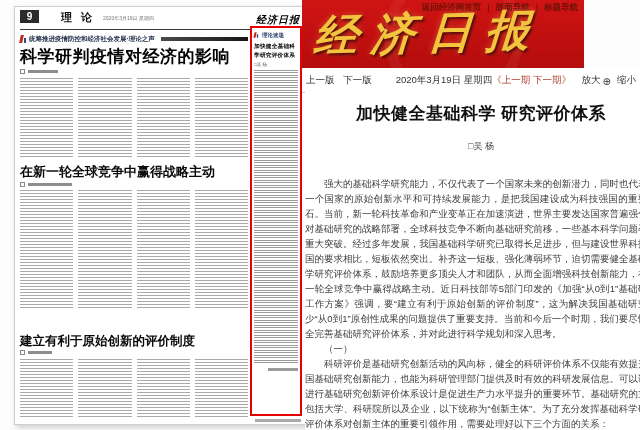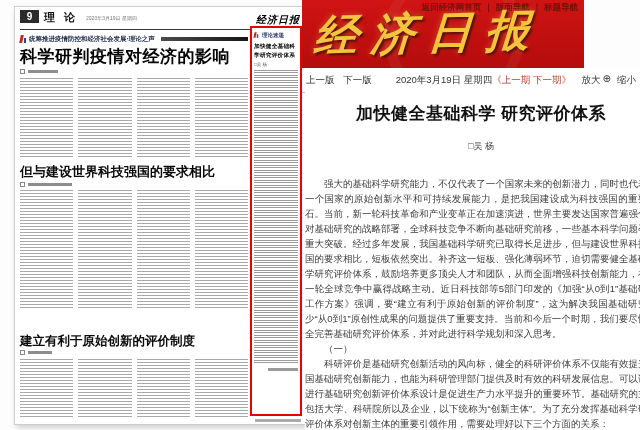--- a/index.html
+++ b/index.html
@@ -10,21 +10,21 @@
   }
   
   .paper{
     position:absolute;left:14px;top:6px;width:290px;height:417px;
     background:#fff;border:1px solid #cfcfcf;
     box-shadow:2px 3px 6px rgba(0,0,0,.18);
   }
   .p-head{position:absolute;left:5px;top:3px;right:5px;height:17px;display:flex;align-items:flex-start;}
   .p-num{display:inline-block;width:19px;height:13px;background:#2b2b2b;color:#fff;
     font-size:10px;font-weight:bold;text-align:center;line-height:13px;}
-  .p-sec{font-size:11px;font-weight:bold;letter-spacing:3px;color:#111;margin-left:5px;line-height:14px;}
+  .p-sec{font-size:11px;font-weight:bold;letter-spacing:3px;color:#111;margin-left:22px;line-height:14px;}
   .p-date{font-size:5px;color:#777;margin-left:8px;margin-top:5px;white-space:nowrap;}
   .p-logo{margin-left:auto;text-align:center;margin-top:-1px;}
   .p-logo-cn{font-family:"DejaVu Serif","Liberation Serif",serif;font-style:italic;
     font-weight:bold;font-size:10px;color:#000;letter-spacing:1px;line-height:11px;}
   .p-logo-en{font-size:3.5px;letter-spacing:1px;color:#222;border-top:1px solid #222;line-height:4px;padding-top:1px;}
   .p-rule{position:absolute;left:5px;top:22px;right:5px;border-top:1px solid #3a3a3a;}
   .p-banner{position:absolute;left:5px;top:27px;width:228px;height:10px;display:flex;align-items:center;gap:3px;}
   .col-icon{width:6px;height:8px;position:relative;flex:none;}
   .col-icon:before{content:"";position:absolute;left:0;top:0;width:3px;height:8px;background:#c6281e;transform:skewX(-12deg);}
   .col-icon:after{content:"";position:absolute;left:3.5px;top:3px;width:2.5px;height:5px;background:#274b8f;}
@@ -63,21 +63,21 @@
     font-size:44px;color:#f3c43e;letter-spacing:13px;white-space:nowrap;
     transform:skewX(-5deg) rotate(-1.5deg);
     text-shadow:2px 2px 3px rgba(60,0,0,.85),0 0 6px rgba(255,215,120,.35);}
   .toolbar{position:absolute;left:302px;top:68px;width:338px;height:22px;background:#fff;
     border-bottom:1px solid #c9c9c9;display:flex;align-items:center;
     font-size:9.5px;color:#333;padding:12px 4px;box-sizing:border-box;white-space:nowrap;}
   .tb-g1 span{cursor:pointer;}
   .tb-g1 span + span{margin-left:6px;}
   .tb-date{margin-left:24px;color:#333;}
   .tb-issue{color:#b0402a;cursor:pointer;}
-  .tb-zoom{margin-left:auto;display:flex;align-items:flex-start;gap:2px;}
+  .tb-zoom{margin-left:auto;display:flex;align-items:flex-end;gap:2px;}
   .tb-zoom .zlab{cursor:pointer;}
   .tb-zoom .zic{font-size:10px;line-height:10px;cursor:pointer;margin-right:4px;}
   
   .article{position:absolute;left:305px;top:90px;width:352px;background:#fff;}
   .a-title{margin-top:12px;text-align:center;font-size:17px;font-weight:bold;color:#111;letter-spacing:.5px;}
   .a-author{margin-top:15px;text-align:center;font-size:9px;color:#444;}
   .a-body{margin-top:23px;font-size:9.5px;line-height:15px;color:#3c3c3c;text-align:justify;}
   .a-body p{margin:0;text-indent:2em;}
 </style>
 </head>
@@ -107,21 +107,21 @@
     <span class="byl-square"></span>
     <span class="byl-bar" style="width:30px;"></span>
   </div>
   <div class="cols" style="left:5px;top:71px;width:228px;height:81px;">
     <div class="fx"></div>
     <div class="fx"></div>
     <div class="fx"></div>
     <div class="fx"></div>
   </div>
 
-  <div class="h2a">但与建设世界科技强国的要求相比</div>
+  <div class="h2a">在新一轮全球竞争中赢得战略主动</div>
   <div class="byline-sim" style="left:5px;top:175px;">
     <span class="byl-square"></span>
     <span class="byl-bar" style="width:44px;"></span>
   </div>
   <div class="cols" style="left:5px;top:183px;width:228px;height:120px;">
     <div class="fx"></div>
     <div class="fx"></div>
     <div class="fx"></div>
     <div class="fx"></div>
   </div>

